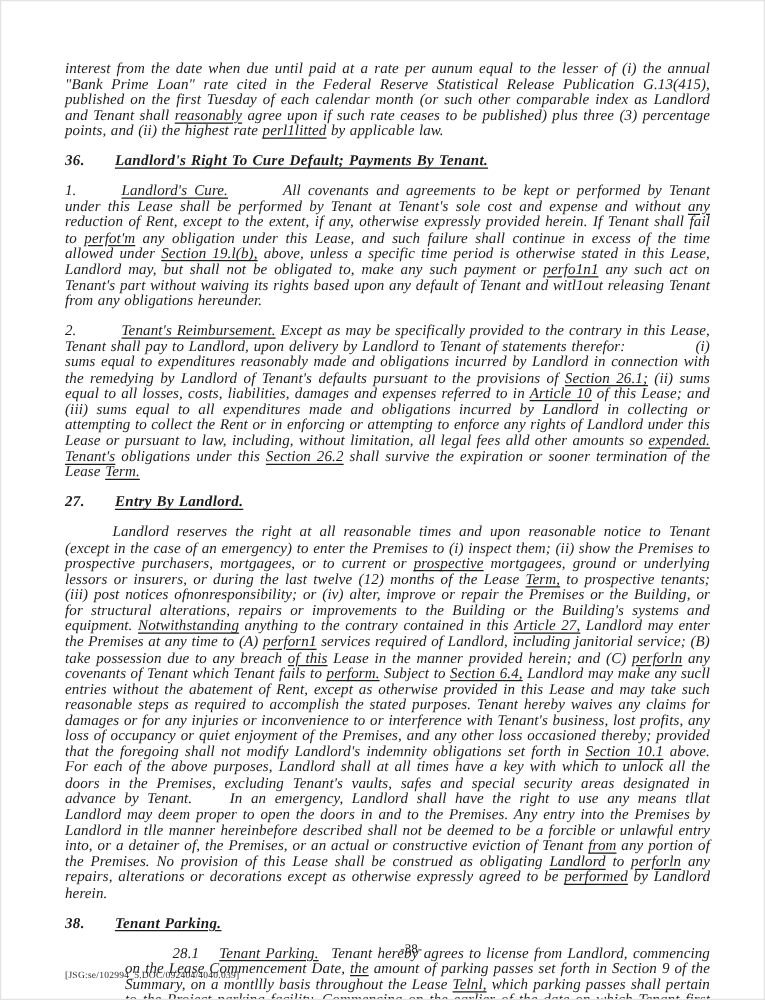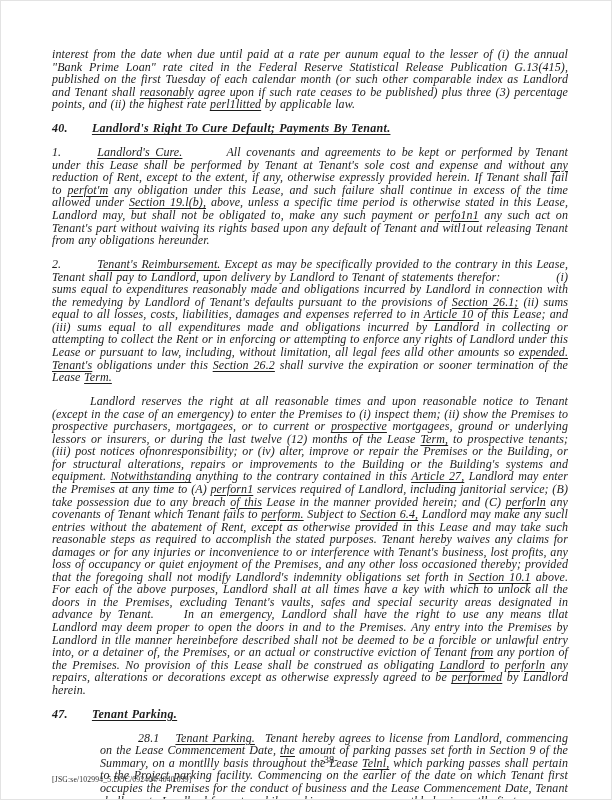--- a/index.html
+++ b/index.html
@@ -66,24 +66,25 @@
     font-size: 10.5px;
     color: #1c1c1c;
   }
 </style>
 </head>
 <body>
 
 <div class="page">
   <div class="doc-body">
       <p class="block plain"><span>interest from the date when due until paid at a rate per aunum equal to the lesser of (i) the annual "Bank Prime Loan" rate cited in the Federal Reserve Statistical Release Publication G.13(415), published on the first Tuesday of each calendar month (or such other comparable index as Landlord and Tenant shall </span><span class="u">reasonably</span><span> agree upon if such rate ceases to be published) plus three (3) percentage points, and (ii) the highest rate </span><span class="u">perl1litted</span><span> by applicable law.</span></p>
-      <p class="block heading"><span>40.</span><span class="gap" style="width: 24px;"></span><span class="u">Landlord's Right To Cure Default; Payments By Tenant.</span></p>
+      <p class="block heading"><span>36.</span><span class="gap" style="width: 24px;"></span><span class="u">Landlord's Right To Cure Default; Payments By Tenant.</span></p>
       <p class="block plain"><span>1.</span><span class="gap" style="width: 36px;"></span><span class="u">Landlord's Cure.</span><span class="gap" style="width: 44px;"></span><span>All covenants and agreements to be kept or performed by Tenant under this Lease shall be performed by Tenant at Tenant's sole cost and expense and without </span><span class="u">any</span><span> reduction of Rent, except to the extent, if any, otherwise expressly provided herein.  If Tenant shall fail to </span><span class="u">perfot'm</span><span> any obligation under this Lease, and such failure shall continue in excess of the time allowed under </span><span class="u">Section 19.l(b),</span><span> above, unless a specific time period is otherwise stated in this Lease, Landlord may, but shall not be obligated to, make any such payment or </span><span class="u">perfo1n1</span><span> any such act on Tenant's part without waiving its rights based upon any default of Tenant and witl1out releasing Tenant from any obligations hereunder.</span></p>
       <p class="block plain"><span>2.</span><span class="gap" style="width: 36px;"></span><span class="u">Tenant's Reimbursement.</span><span> Except as may be specifically provided to the contrary in this Lease,  Tenant shall pay to Landlord, upon delivery by Landlord to Tenant of statements therefor:</span><span class="gap" style="width: 56px;"></span><span>(i) sums equal to expenditures reasonably made and obligations incurred by Landlord in connection with the remedying by Landlord of Tenant's defaults pursuant to the provisions of </span><span class="u">Section 26.1;</span><span> (ii) sums equal to all losses, costs, liabilities, damages and expenses referred to in </span><span class="u">Article 10</span><span> of this Lease; and (iii) sums equal to all expenditures made and obligations incurred by Landlord in collecting or attempting to collect the Rent or in enforcing or attempting to enforce any rights of Landlord under this Lease or pursuant to law, including, without limitation, all legal fees alld other amounts so </span><span class="u">expended.</span><span>  </span><span class="u">Tenant's</span><span> obligations under this </span><span class="u">Section 26.2</span><span> shall survive the expiration or sooner termination of the Lease </span><span class="u">Term.</span></p>
+      <p class="block heading"><span>27.</span><span class="gap" style="width: 24px;"></span><span class="u">Entry By Landlord.</span></p>
       <p class="block indent"><span>Landlord reserves the right at all reasonable times and upon reasonable notice to Tenant (except in the case of an emergency) to enter the Premises to (i) inspect them; (ii) show the Premises to prospective purchasers, mortgagees, or to current or </span><span class="u">prospective</span><span> mortgagees, ground or underlying lessors or insurers, or during the last twelve (12) months of the Lease </span><span class="u">Term,</span><span> to prospective tenants; (iii) post notices ofnonresponsibility; or (iv) alter, improve or repair the Premises or the Building, or for structural alterations, repairs or improvements to the Building  or the Building's systems and equipment.   </span><span class="u">Notwithstanding</span><span> anything to the contrary contained in this </span><span class="u">Article 27,</span><span> Landlord may enter the Premises at any time to (A) </span><span class="u">perforn1</span><span> services required of Landlord, including janitorial service; (B) take possession due to any breach </span><span class="u">of this</span><span> Lease in the manner provided herein; and (C) </span><span class="u">perforln</span><span> any covenants  of Tenant which Tenant fails to </span><span class="u">perform.</span><span>   Subject to </span><span class="u">Section 6.4,</span><span> Landlord may make any sucll entries without the abatement of Rent, except as otherwise provided in this Lease and may take such reasonable steps as required to accomplish the stated purposes.   Tenant hereby waives any claims for damages or for any injuries or inconvenience to or interference with Tenant's business, lost profits, any loss of occupancy or quiet enjoyment of  the Premises, and any other loss occasioned thereby; provided that the foregoing shall not modify Landlord's  indemnity obligations set forth in </span><span class="u">Section 10.1</span><span> above.   For each of the above purposes, Landlord shall at all times  have a key with which to unlock all the doors in the Premises, excluding Tenant's vaults, safes and special security  areas designated in advance by Tenant.</span><span class="gap" style="width: 30px;"></span><span>In an emergency, Landlord shall have the right to use any means tllat Landlord may deem proper to open the doors in and to  the Premises.   Any entry into the Premises by Landlord in tlle manner hereinbefore described shall not be deemed to be a forcible or unlawful entry into, or a detainer of, the Premises,  or an actual or constructive eviction of Tenant </span><span class="u">from</span><span> any portion of the Premises.   No provision of this Lease shall be construed as obligating </span><span class="u">Landlord</span><span> to </span><span class="u">perforln</span><span> any repairs, alterations or decorations except as  otherwise expressly agreed to be </span><span class="u">performed</span><span> by Landlord herein.</span></p>
-      <p class="block heading"><span>47.</span><span class="gap" style="width: 24px;"></span><span class="u">Tenant Parking.</span></p>
+      <p class="block heading"><span>38.</span><span class="gap" style="width: 24px;"></span><span class="u">Tenant Parking.</span></p>
       <p class="block indent"><span>28.1</span><span class="gap" style="width: 16px;"></span><span class="u">Tenant Parking.</span><span class="gap" style="width: 10px;"></span><span>Tenant hereby agrees to license from Landlord, commencing on the Lease Commencement Date, </span><span class="u">the</span><span> amount of parking passes set forth in Section 9 of the Summary, on a montllly basis throughout  the Lease </span><span class="u">Telnl,</span><span> which parking passes shall pertain to the Project parking facility.   Commencing on the earlier of the date on which Tenant first occupies the Premises for the conduct of business and the Lease Commencement Date, Tenant shall pay to Landlord for automobile parking passes on a monthly basis on tlle first</span></p>
     </div>
   <div class="footer">
     <span class="footer-doc-id">[JSG:se/102994_5.DOC/092404/4040.039]</span>
     <span class="footer-page-num">-38-</span>
   </div>
 </div>
 
 </body></html>

